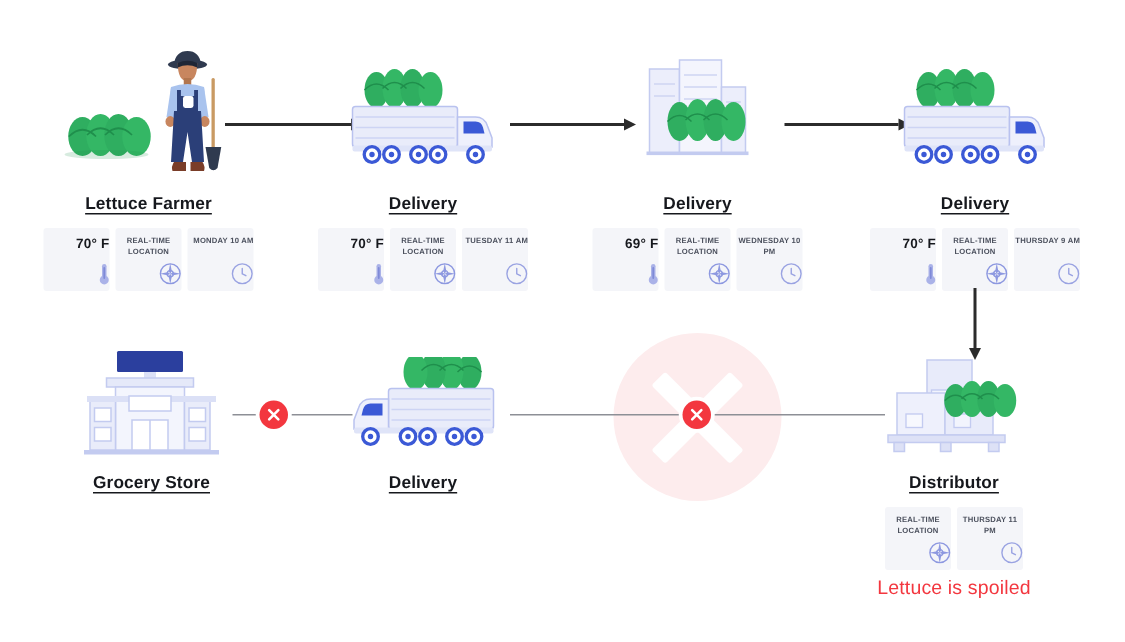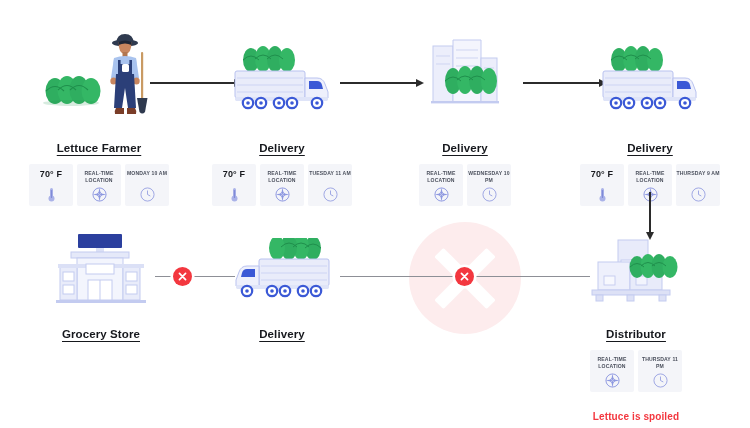--- a/index.html
+++ b/index.html
@@ -36,37 +36,37 @@
   }
   .node-label {
     font-size: 11.5px;
     font-weight: bold;
     letter-spacing: 0.1px;
     color: #16181d;
     text-decoration: underline;
     text-underline-offset: 3px;
     text-decoration-thickness: 1.3px;
     white-space: nowrap;
-    margin-top: 22px;
+    margin-top: 10px;
   }
 
   
   .cards {
     display: flex;
     gap: 4px;
     margin-top: 10px;
   }
   .card {
     width: 44px;
     height: 42px;
     background: #f4f5f9;
     border-radius: 2px;
     display: flex;
     flex-direction: column;
-    align-items: center;
+    align-items: flex-end;
     justify-content: flex-start;
     padding-top: 6px;
     box-sizing: border-box;
   }
   .card-temp .card-text {
     font-size: 9px;
     font-weight: bold;
     color: #16181d;
     line-height: 1.1;
   }
@@ -83,23 +83,23 @@
     margin-top: auto;
     margin-bottom: 4px;
     height: 15px;
     display: flex;
     align-items: center;
     justify-content: center;
   }
   .card.alert .card-text { color: #f3373f; }
 
   .spoiled {
-    margin-top: 19px;
-    font-size: 10px;
-    font-weight: bold;
+    margin-top: 4px;
+    font-size: 13px;
+    font-weight: normal;
     color: #f3373f;
     letter-spacing: 0.1px;
     white-space: nowrap;
   }
 
   
   .arrow-h {
     position: absolute;
     height: 10px;
     display: flex;
@@ -385,20 +385,30 @@
           <ellipse cx="44" cy="13" rx="8" ry="13" fill="#34b765"></ellipse>
           <path d="M0 13 q8 -8 16 0" stroke="#1f8f4c" stroke-width="1" fill="none"></path>
           <path d="M12 12 q8 -8 16 0" stroke="#1f8f4c" stroke-width="1" fill="none"></path>
           <path d="M24 12 q8 -8 16 0" stroke="#1f8f4c" stroke-width="1" fill="none"></path>
         </g>
         <rect x="22" y="73" width="68" height="2.4" fill="#c3cbf0"></rect>
       </svg>
     </div>
     <div class="node-label">Delivery</div>
     <div class="cards">
+      <div class="card card-temp">
+        <div class="card-text">69° F</div>
+        <div class="card-icon">
+          <svg width="7" height="15" viewBox="0 0 7 15">
+              <rect x="2" y="1" width="3" height="9" rx="1.5" fill="#aab2e8"></rect>
+              <circle cx="3.5" cy="11.6" r="3" fill="#aab2e8"></circle>
+              <rect x="2.9" y="3" width="1.2" height="8" rx="0.6" fill="#7f8ad8"></rect>
+            </svg>
+        </div>
+      </div>
       <div class="card">
         <div class="card-text">REAL-TIME LOCATION</div>
         <div class="card-icon">
           <svg width="15" height="15" viewBox="0 0 16 16">
               <circle cx="8" cy="8" r="7" fill="none" stroke="#8d98e0" stroke-width="1"></circle>
               <circle cx="8" cy="8" r="2.2" fill="none" stroke="#8d98e0" stroke-width="1"></circle>
               <path d="M8 0.6 L9.1 6 L8 8 L6.9 6 Z M8 15.4 L6.9 10 L8 8 L9.1 10 Z M0.6 8 L6 6.9 L8 8 L6 9.1 Z M15.4 8 L10 9.1 L8 8 L10 6.9 Z" fill="#8d98e0"></path>
             </svg>
         </div>
       </div>

